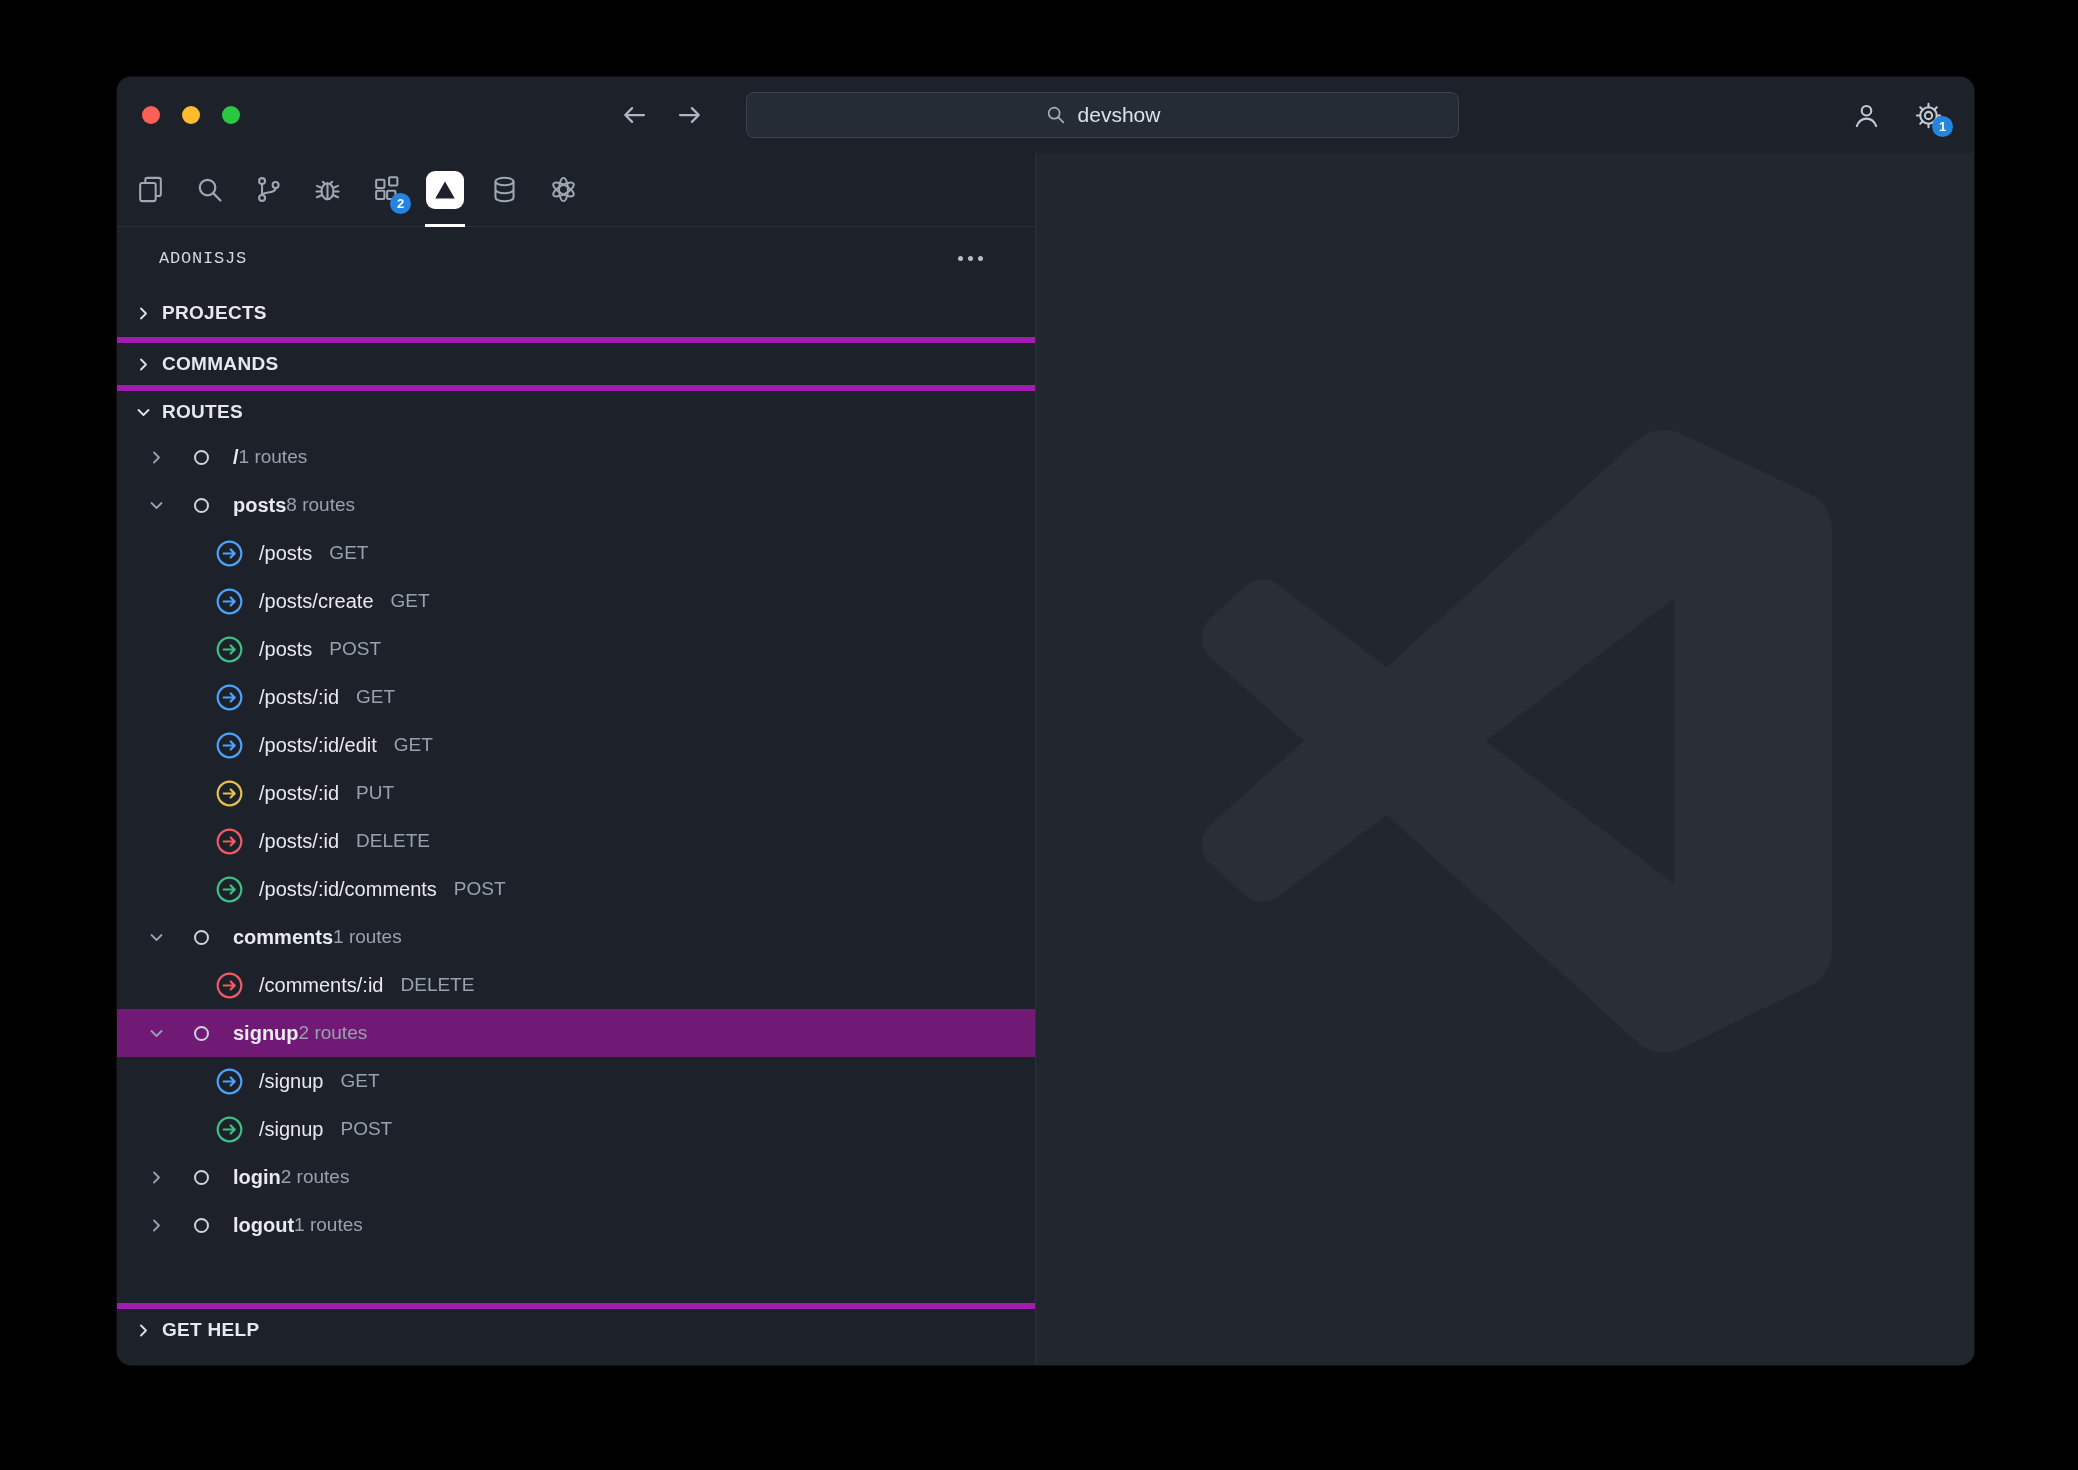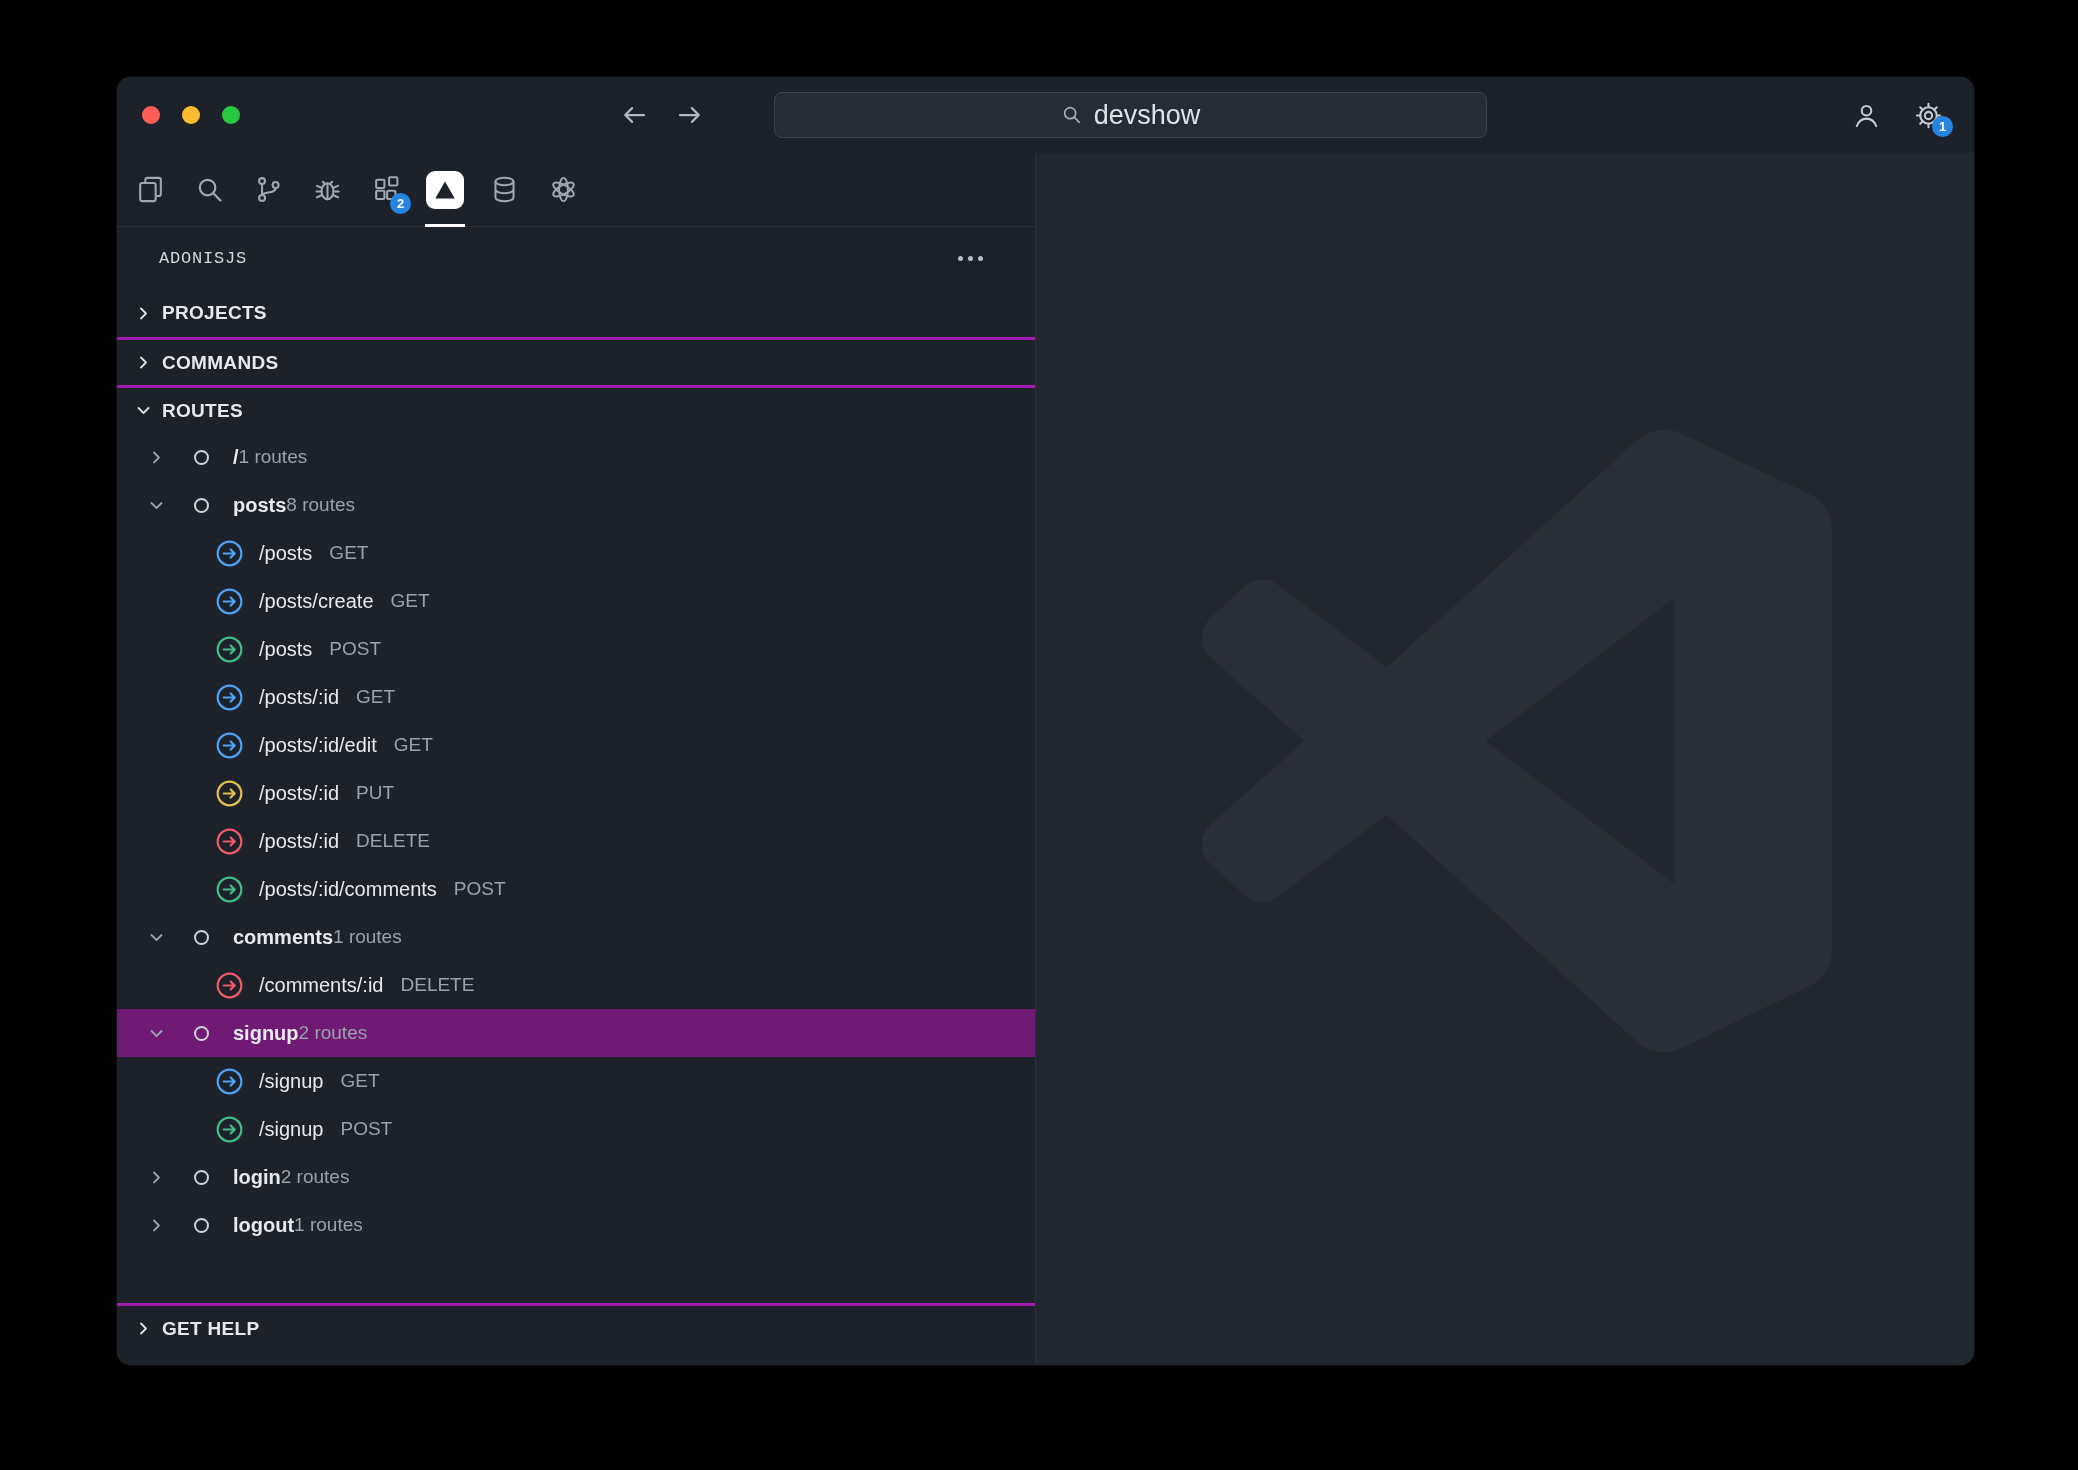--- a/index.html
+++ b/index.html
@@ -22,21 +22,21 @@
   .light.red{ background:#ff5f57; }
   .light.yellow{ background:#febc2e; }
   .light.green{ background:#28c840; }
   .navbtns{ position:absolute; left:500px; top:0; height:76px; display:flex; align-items:center; gap:22px; }
   .navbtn{ width:34px; height:34px; display:flex; align-items:center; justify-content:center; color:#aeb6c0; }
   .navbtn svg{ width:30px; height:30px; }
   .searchbox{
     position:absolute; left:629px; top:15px; width:713px; height:46px;
     background:#262c35; border:1px solid #3c434d; border-radius:8px;
     display:flex; align-items:center; justify-content:center; gap:11px;
-    color:#dde2e8; font-size:27px;margin-left:28px;
+    color:#dde2e8; font-size:21px;
   }
   .searchbox svg{ width:22px; height:22px; color:#a7afba; }
   .tb-right{ position:absolute; right:28px; top:0; height:76px; display:flex; align-items:center; gap:26px; }
   .tb-icon{ position:relative; width:36px; height:36px; display:flex; align-items:center; justify-content:center; color:#c3cad3; }
   .tb-icon svg{ width:31px; height:31px; }
   .badge{
     position:absolute; min-width:21px; height:21px; border-radius:11px;
     background:#2584e0; color:#fff; font-size:13px; font-weight:700;
     display:flex; align-items:center; justify-content:center; padding:0 4px;
   }
@@ -58,21 +58,21 @@
   .panelhead{ height:62px; flex:0 0 62px; display:flex; align-items:center; justify-content:space-between; padding:0 48px 0 42px; }
   .paneltitle{ color:#d2d8df; font-size:17px; letter-spacing:0.8px;font-family:Liberation Mono, monospace; }
   .morebtn{ width:34px; height:30px; display:flex; align-items:center; justify-content:center; }
   .dots{ width:5px; height:5px; border-radius:50%; background:#b7bec7; box-shadow:10px 0 0 #b7bec7, -10px 0 0 #b7bec7; }
   
   .tree{ flex:1; display:flex; flex-direction:column; overflow:hidden; }
   .row{ height:48px; flex:0 0 48px; display:flex; align-items:center; }
   .row.section{ padding-left:16px; font-weight:700; font-size:19px; color:#e5e9ee; letter-spacing:0.3px; }
   .row.section .chev{ color:#dde2e8; }
   .row.section .slabel{ margin-left:9px; }
-  .bt{ border-top:3px solid #a21caf; }
+  .bt{ border-top:6px solid #a21caf; }
   .chev{ width:20px; height:20px; display:flex; align-items:center; justify-content:center; color:#9aa2ad; }
   .chev svg{ width:19px; height:19px; }
   .chev.open svg{ transform:rotate(90deg); }
   .row.group{ padding-left:29px; font-size:20px; }
   .row.group .ring{ margin-left:28px; width:15px; height:15px; flex:0 0 15px; border:2px solid #ccd2da; border-radius:50%; }
   .row.group .gname{ margin-left:24px; color:#e7eaee; font-weight:600; }
   .row.group .gcount{ color:#99a1ac; font-size:19px; }
   .row.sel{ background:#701a75; }
   .row.leaf{ padding-left:99px; font-size:20px; }
   .micon{ width:27px; height:27px; flex:0 0 27px; display:flex; }

